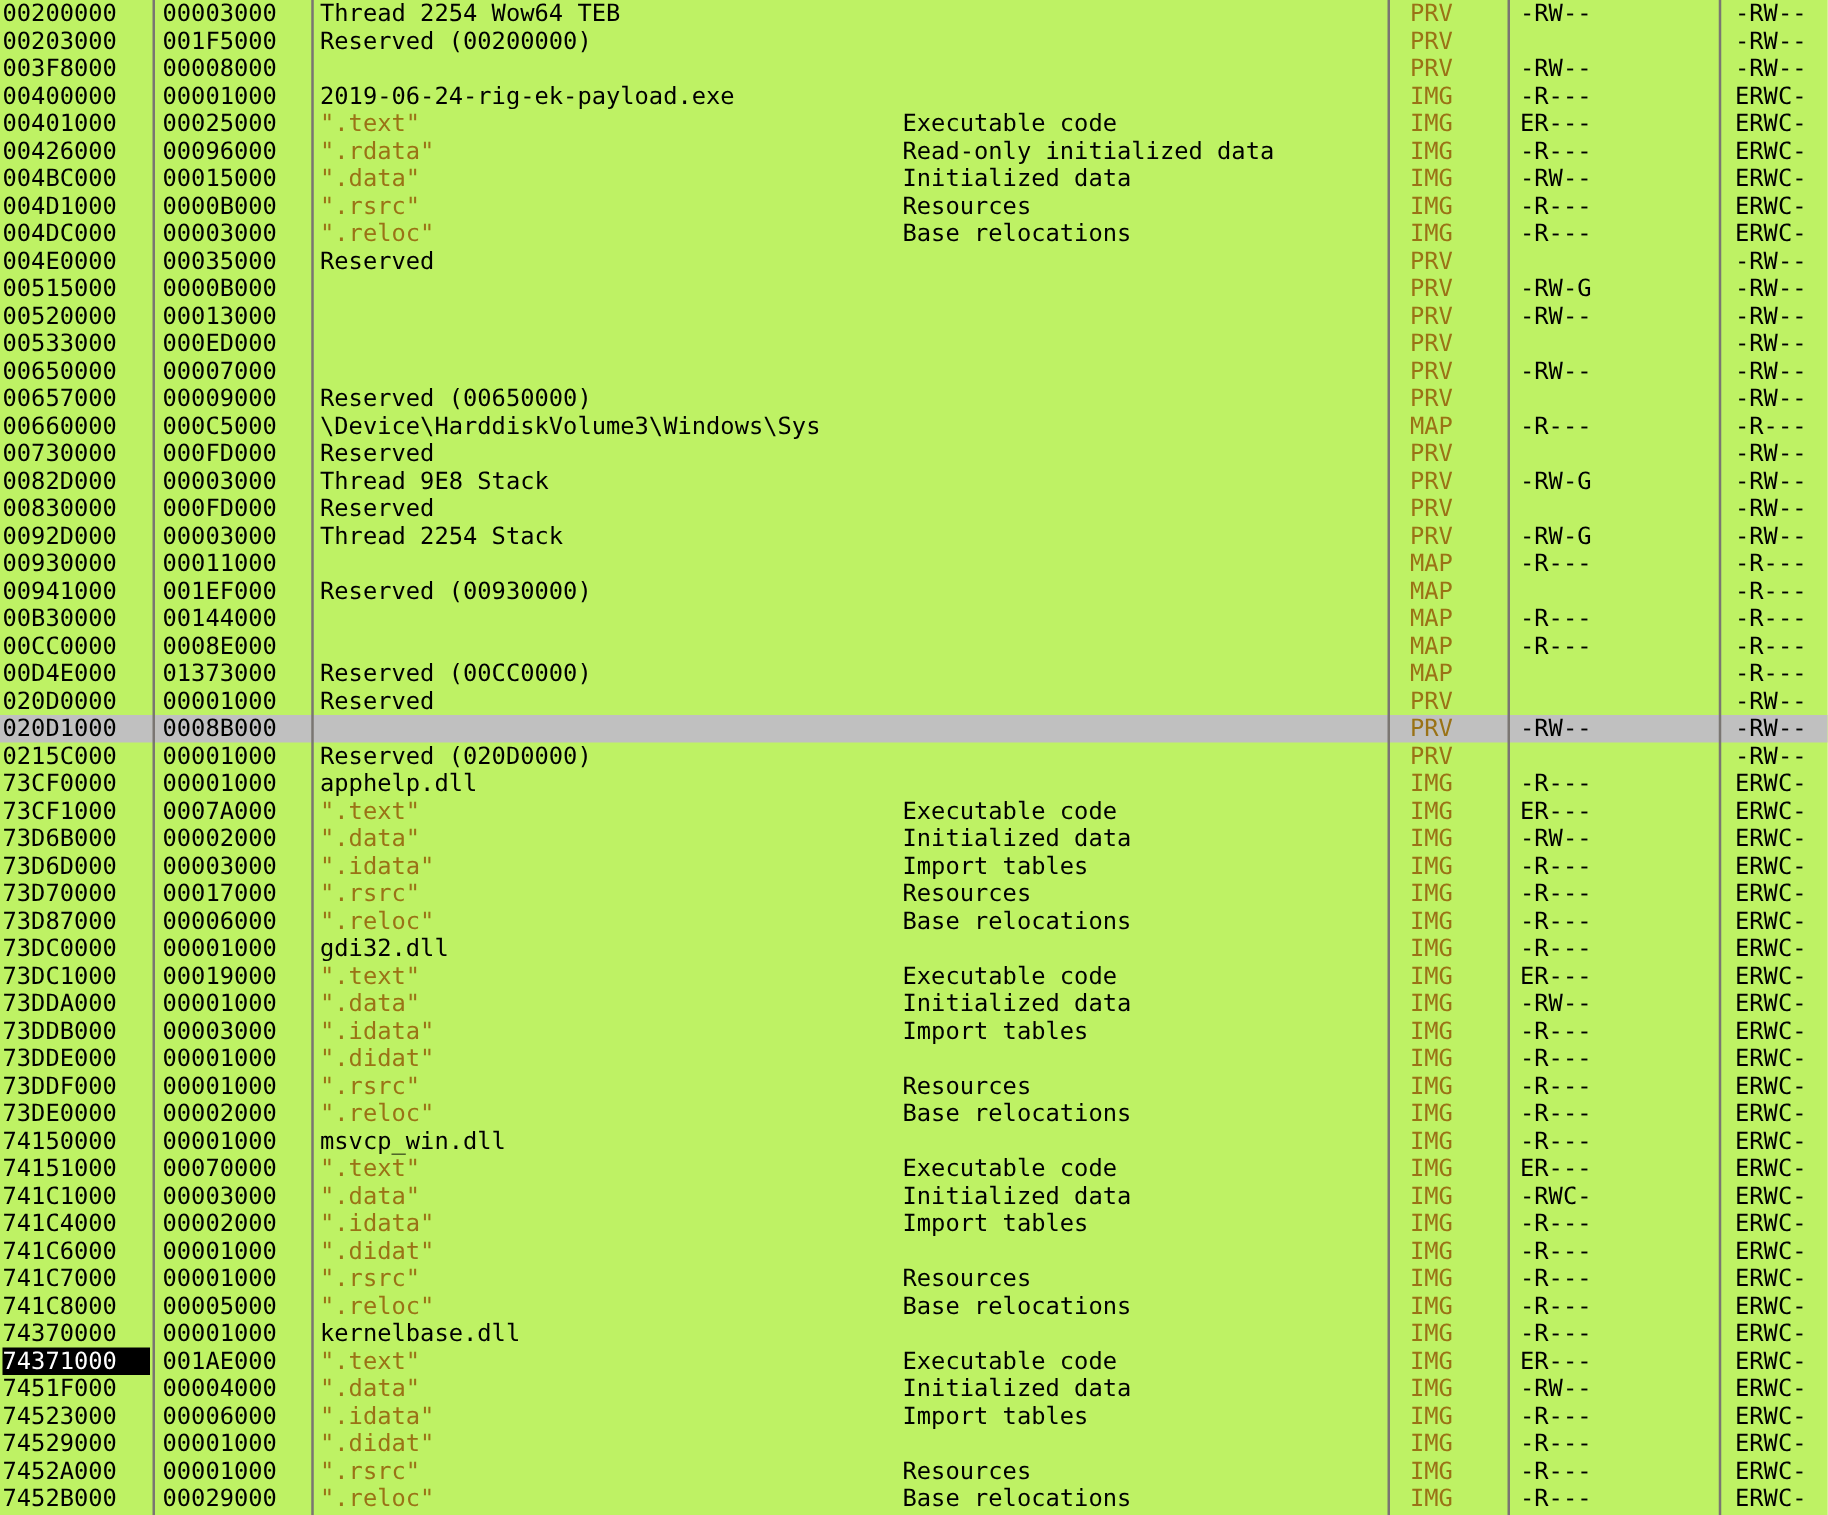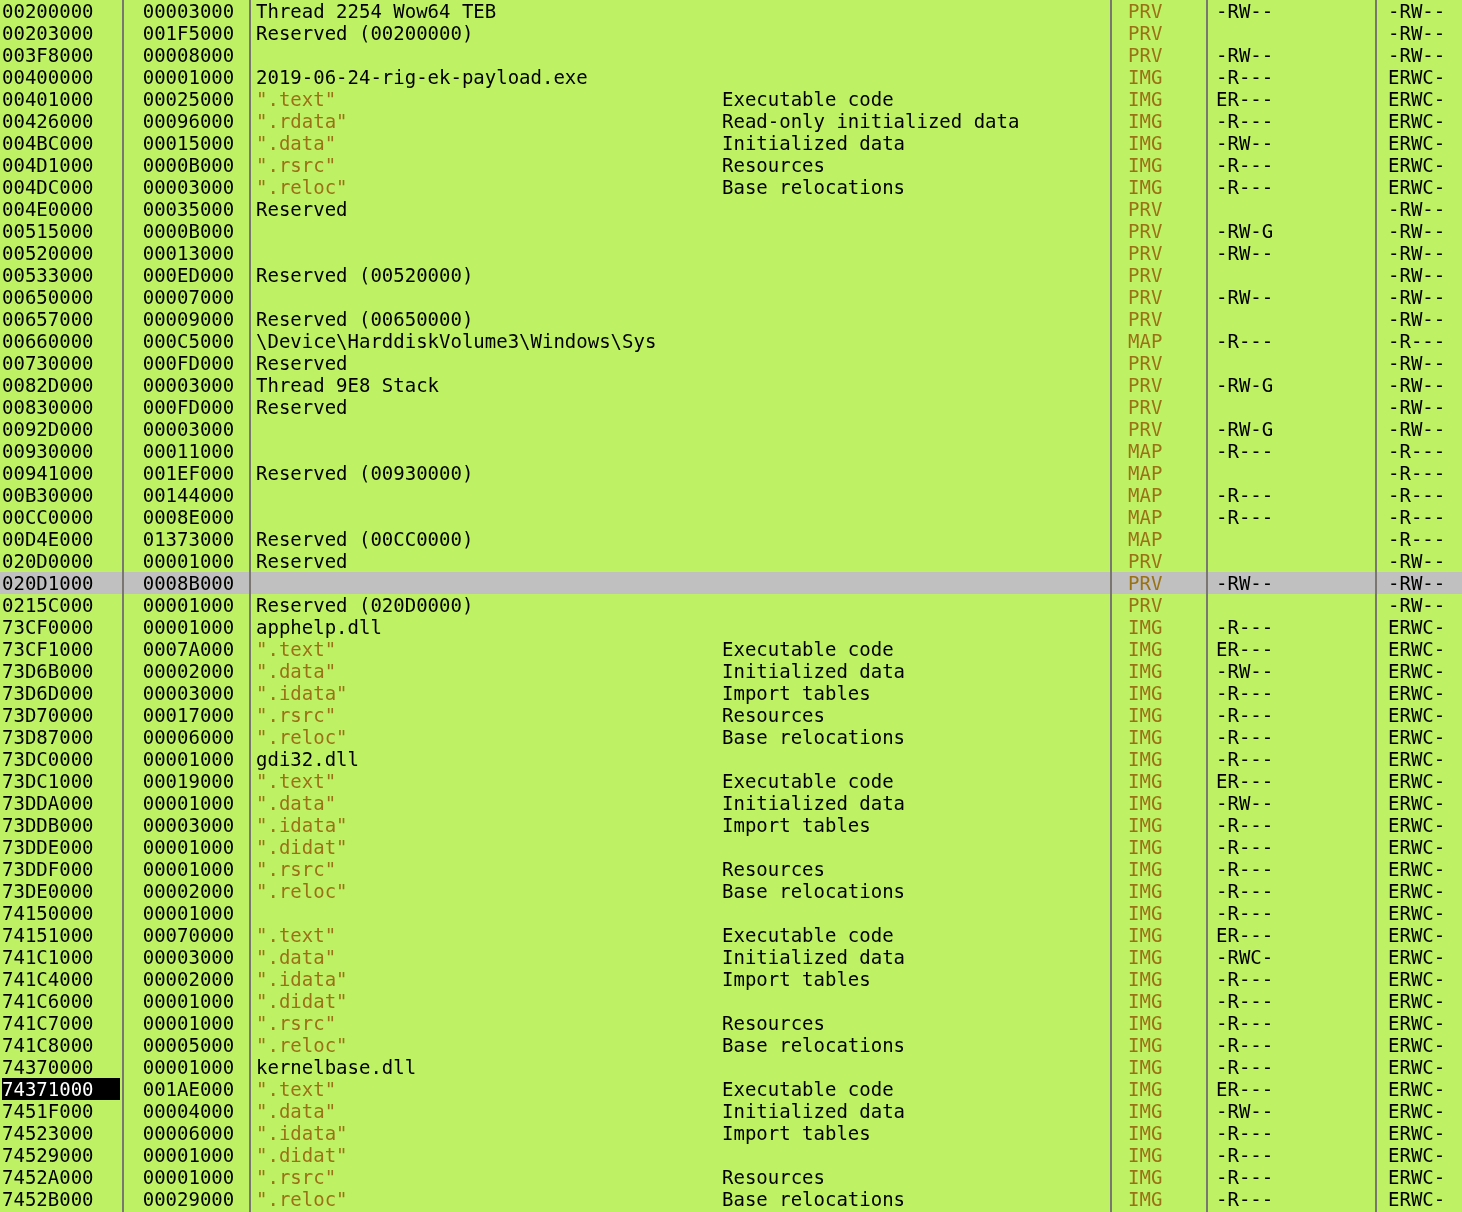--- a/index.html
+++ b/index.html
@@ -57,21 +57,21 @@
     top: 0;
     height: 22px;
     line-height: 22px;
     font-size: 19px;
     letter-spacing: 0px;
     overflow: hidden;
     color: #000000;
   }
 
   .c-addr   { left: 2px;    width: 118px; }
-  .c-size   { left: 130px;  width: 117px; text-align: center; }
+  .c-size   { left: 130px;  width: 117px; }
   .c-info   { left: 256px;  width: 456px; }
   .c-desc   { left: 722px;  width: 386px; }
   .c-type   { left: 1128px; width: 74px;  color: #9a7216; }
   .c-prot   { left: 1216px; width: 156px; }
   .c-iprot  { left: 1388px; width: 74px;  }
 
   .sect { color: #9a7216; }
 
   .focus-cell {
     background: #000000;
@@ -188,21 +188,20 @@
         <div class="cell c-size">00013000</div>
         <div class="cell c-info"></div>
         <div class="cell c-desc"></div>
         <div class="cell c-type">PRV</div>
         <div class="cell c-prot">-RW--</div>
         <div class="cell c-iprot">-RW--</div>
       </div>
       <div class="row">
         <div class="cell c-addr">00533000</div>
         <div class="cell c-size">000ED000</div>
-        <div class="cell c-info">Reserved (00520000)</div>
         <div class="cell c-desc"></div>
         <div class="cell c-type">PRV</div>
         <div class="cell c-prot"></div>
         <div class="cell c-iprot">-RW--</div>
       </div>
       <div class="row">
         <div class="cell c-addr">00650000</div>
         <div class="cell c-size">00007000</div>
         <div class="cell c-info"></div>
         <div class="cell c-desc"></div>
@@ -251,20 +250,21 @@
         <div class="cell c-size">000FD000</div>
         <div class="cell c-info">Reserved</div>
         <div class="cell c-desc"></div>
         <div class="cell c-type">PRV</div>
         <div class="cell c-prot"></div>
         <div class="cell c-iprot">-RW--</div>
       </div>
       <div class="row">
         <div class="cell c-addr">0092D000</div>
         <div class="cell c-size">00003000</div>
+        <div class="cell c-info">Thread 2254 Stack</div>
         <div class="cell c-desc"></div>
         <div class="cell c-type">PRV</div>
         <div class="cell c-prot">-RW-G</div>
         <div class="cell c-iprot">-RW--</div>
       </div>
       <div class="row">
         <div class="cell c-addr">00930000</div>
         <div class="cell c-size">00011000</div>
         <div class="cell c-info"></div>
         <div class="cell c-desc"></div>
@@ -448,20 +448,21 @@
         <div class="cell c-size">00002000</div>
         <div class="cell c-info sect">".reloc"</div>
         <div class="cell c-desc">Base relocations</div>
         <div class="cell c-type">IMG</div>
         <div class="cell c-prot">-R---</div>
         <div class="cell c-iprot">ERWC-</div>
       </div>
       <div class="row">
         <div class="cell c-addr">74150000</div>
         <div class="cell c-size">00001000</div>
+        <div class="cell c-info">msvcp_win.dll</div>
         <div class="cell c-desc"></div>
         <div class="cell c-type">IMG</div>
         <div class="cell c-prot">-R---</div>
         <div class="cell c-iprot">ERWC-</div>
       </div>
       <div class="row">
         <div class="cell c-addr">74151000</div>
         <div class="cell c-size">00070000</div>
         <div class="cell c-info sect">".text"</div>
         <div class="cell c-desc">Executable code</div>

